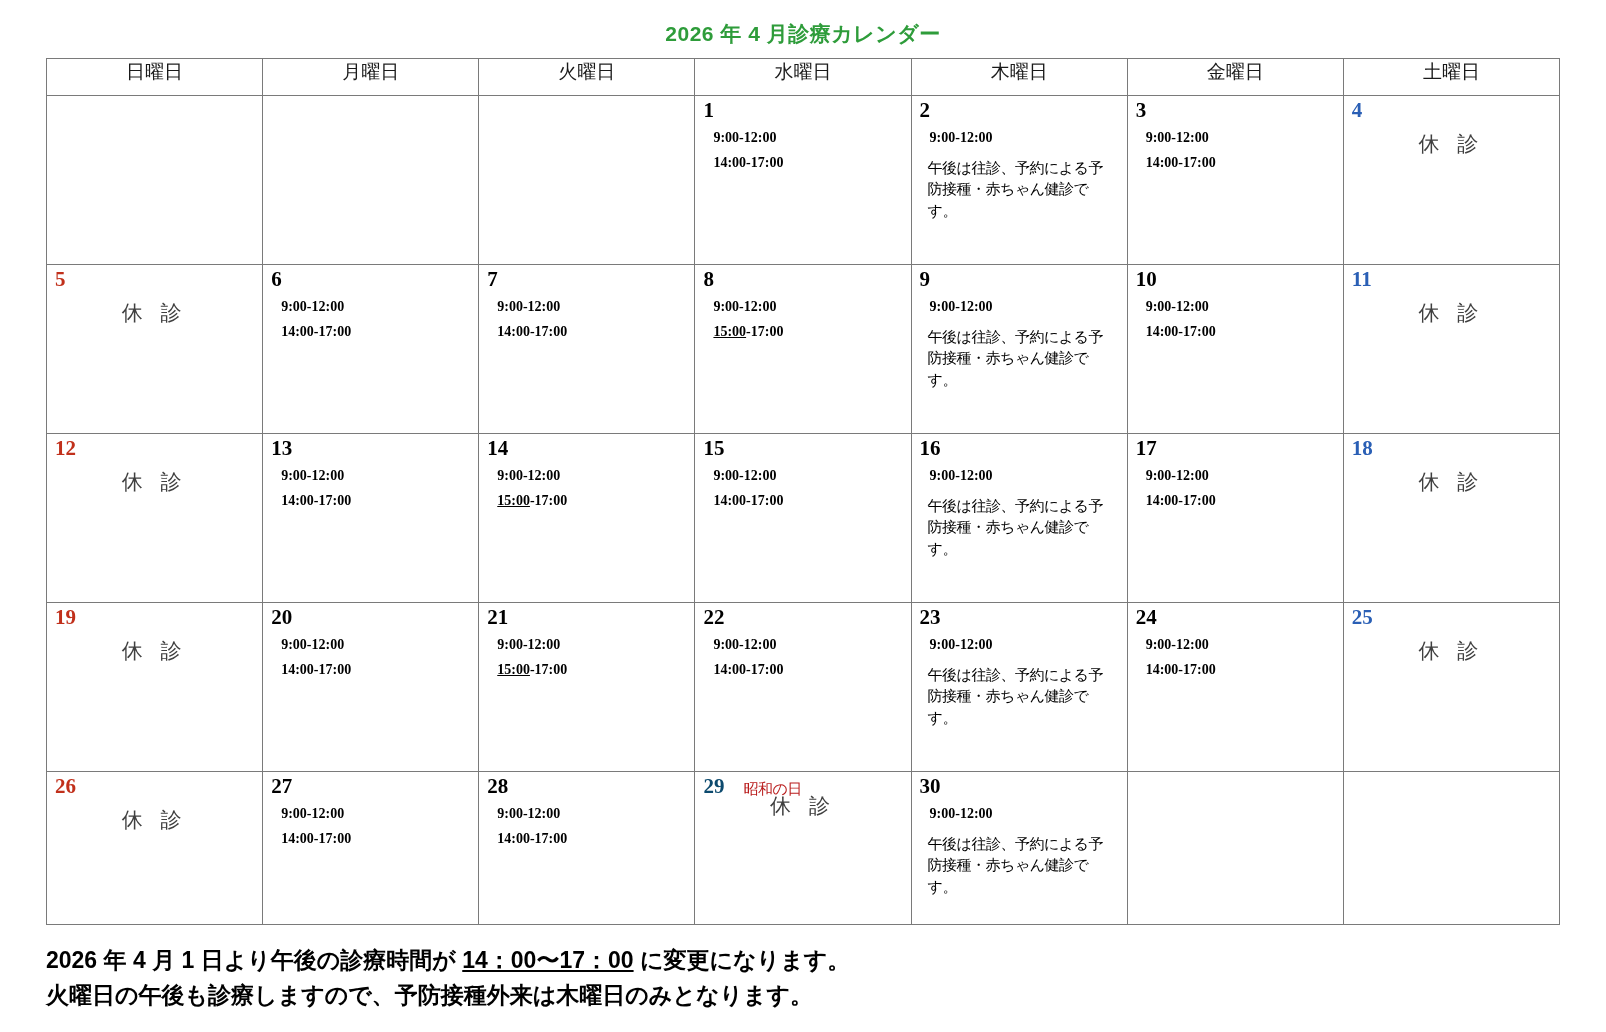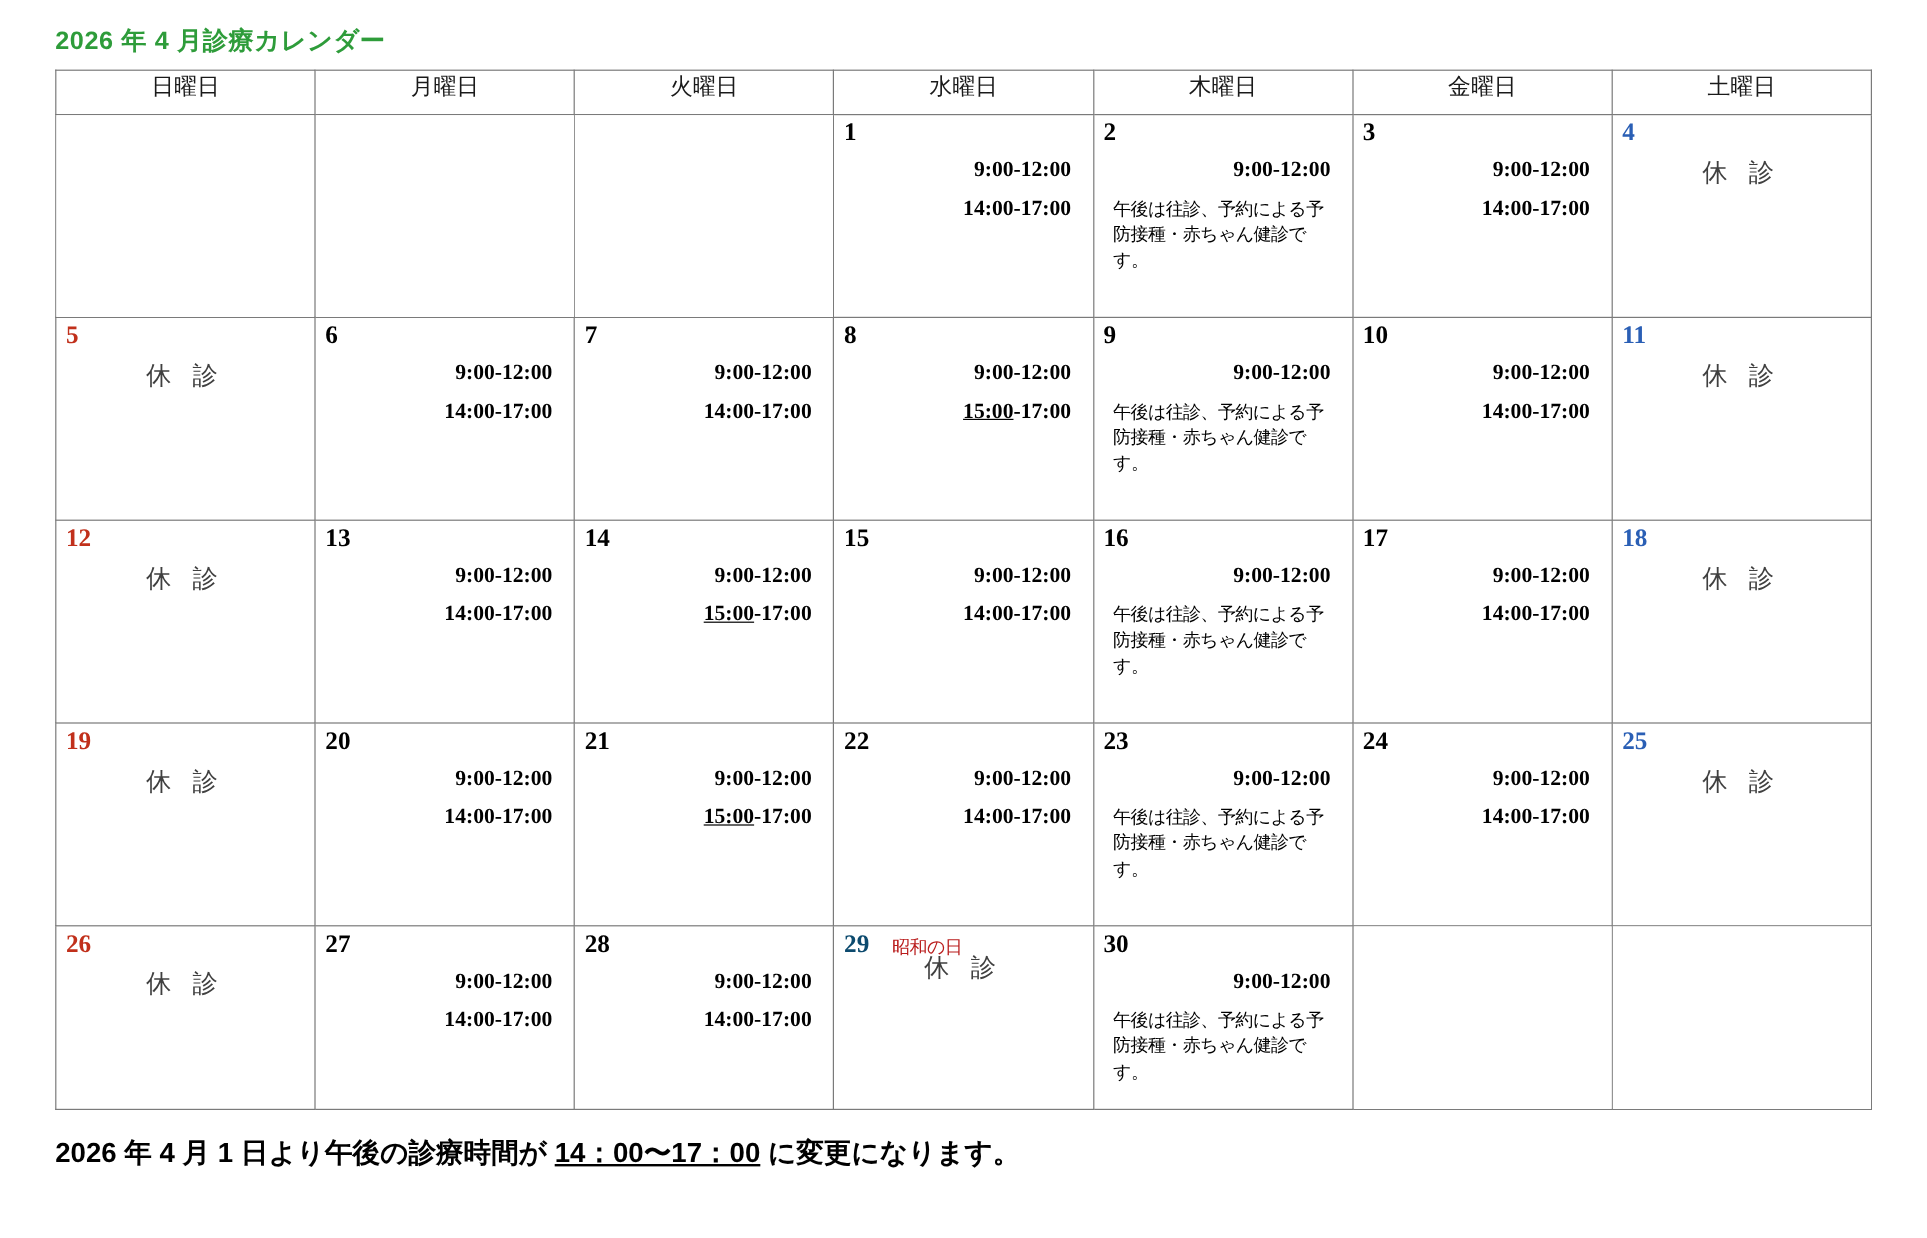--- a/index.html
+++ b/index.html
@@ -15,21 +15,21 @@
     overflow: hidden;
   }
   .page {
     position: relative;
     width: 1606px;
     height: 1032px;
     box-sizing: border-box;
     padding: 16px 46px 0 46px;
   }
   .cal-title {
-    text-align: left;
+    text-align: center;
     color: #2e9c3a;
     font-family: "Liberation Sans", "DejaVu Sans", sans-serif;
     font-weight: bold;
     font-size: 21px;
     letter-spacing: 0.5px;
     margin: 4px 0 10px 0;
   }
   table.calendar {
     border-collapse: collapse;
     width: 1514px;
@@ -73,24 +73,23 @@
     position: absolute;
     top: 8px;
     left: 48px;
     font-family: "Liberation Sans", "DejaVu Sans", sans-serif;
     font-size: 15px;
     color: #b91c1c;
     letter-spacing: -0.5px;
   }
   .hours {
     padding: 30px 18px 0 18px;
-    text-align: right;
     font-family: "Liberation Serif", "DejaVu Serif", serif;
     font-weight: bold;
-    font-size: 18px;
+    font-size: 14px;
     line-height: 1.75;
     color: #000;
   }
   .hours .line2 { white-space: nowrap; }
   .hl {
     color: #000000;
     text-decoration: underline;
   }
   .note {
     padding: 6px 16px 0 16px;
@@ -343,15 +342,16 @@
           <td class="day-cell last-row empty-cell"></td>
           <td class="day-cell last-row empty-cell"></td>
         </tr>
       </tbody>
   </table>
 
   <div class="footnote">
     <div>
       <span>2026 年 4 月 1 日より午後の診療時間が </span><span class="time-ul">14：00〜17：00</span><span> に変更になります。</span>
     </div>
+    <div>火曜日の午後も診療しますので、予防接種外来は木曜日のみとなります。</div>
   </div>
 
 </div>
 
 </body></html>

